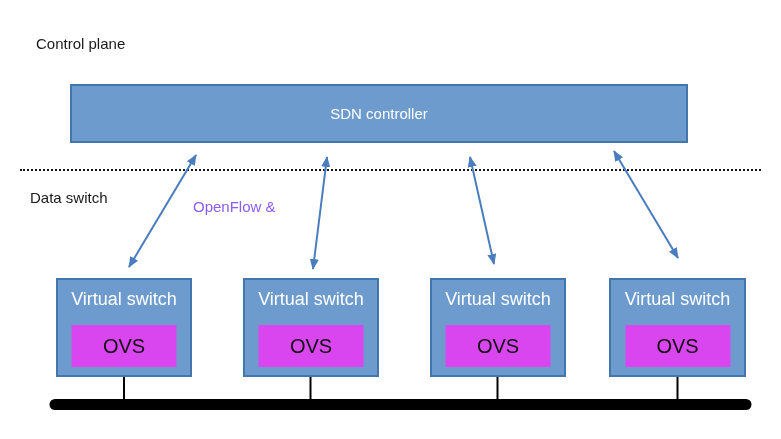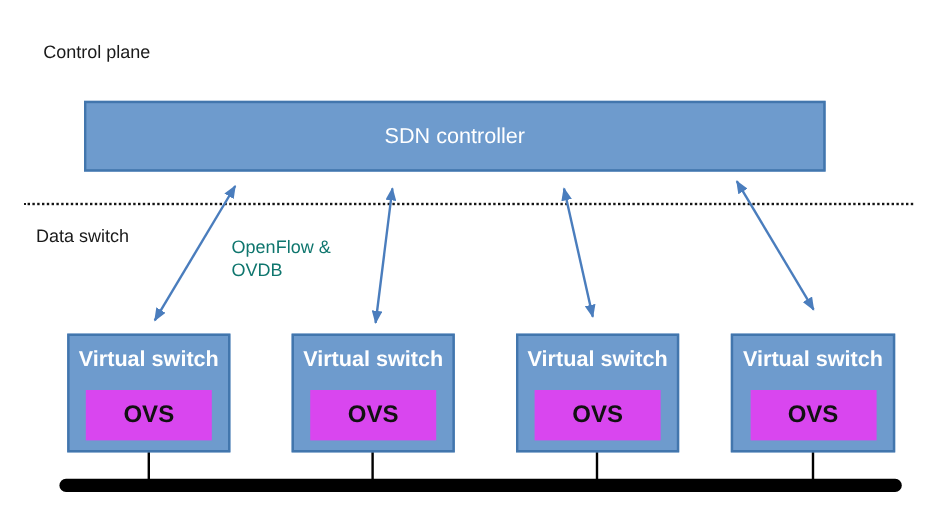--- a/index.html
+++ b/index.html
@@ -18,47 +18,46 @@
   }
   .controller-box{
     position:absolute;
     left:70px;top:84px;
     width:618px;height:59px;
     box-sizing:border-box;
     background:#6e9bcd;
     border:2px solid #4276ad;
     display:flex;align-items:center;justify-content:center;
     color:#ffffff;
-    font-size:18px;
+    font-size:15px;
   }
   .divider-dotted{
     position:absolute;
     left:20px;top:169px;
     width:741px;height:0;
     border-top:2px dotted #141414;
   }
   .protocol-label{
     position:absolute;
     left:193px;top:197px;
     font-size:15px;
     line-height:19px;
-    color:#0f766e;
+    color:#8b5cf6;
   }
   .overlay{
     position:absolute;left:0;top:0;width:781px;height:439px;
     pointer-events:none;
   }
   .vswitch{
     position:absolute;
     top:278px;
     width:136px;height:99px;
     box-sizing:border-box;
     background:#6e9bcd;
     border:2px solid #4276ad;
-    font-weight:bold;
   }
   .vswitch-label{
     position:absolute;
     top:9px;left:0;right:0;
     text-align:center;
     color:#ffffff;
     font-size:18px;
   }
   .ovs-box{
     position:absolute;
@@ -81,21 +80,20 @@
   <div class="controller-box">
     <span>SDN controller</span>
   </div>
 
   <div class="divider-dotted"></div>
 
   <div class="plane-label" style="left:30px;top:189px;">Data switch</div>
 
   <div class="protocol-label">
     <div>OpenFlow &amp;</div>
-    <div>OVDB</div>
   </div>
 
   <svg class="overlay" width="781" height="439" viewBox="0 0 781 439">
     <defs>
       <marker id="ah" markerUnits="userSpaceOnUse" markerWidth="12" markerHeight="9" refX="10" refY="4.5" orient="auto-start-reverse">
         <path d="M0,0 L11,4.5 L0,9 z" fill="#4a7dbd"></path>
       </marker>
     </defs>
 
     <line x1="196" y1="155" x2="129" y2="267" stroke="#4a7dbd" stroke-width="2" marker-start="url(#ah)" marker-end="url(#ah)"></line>

